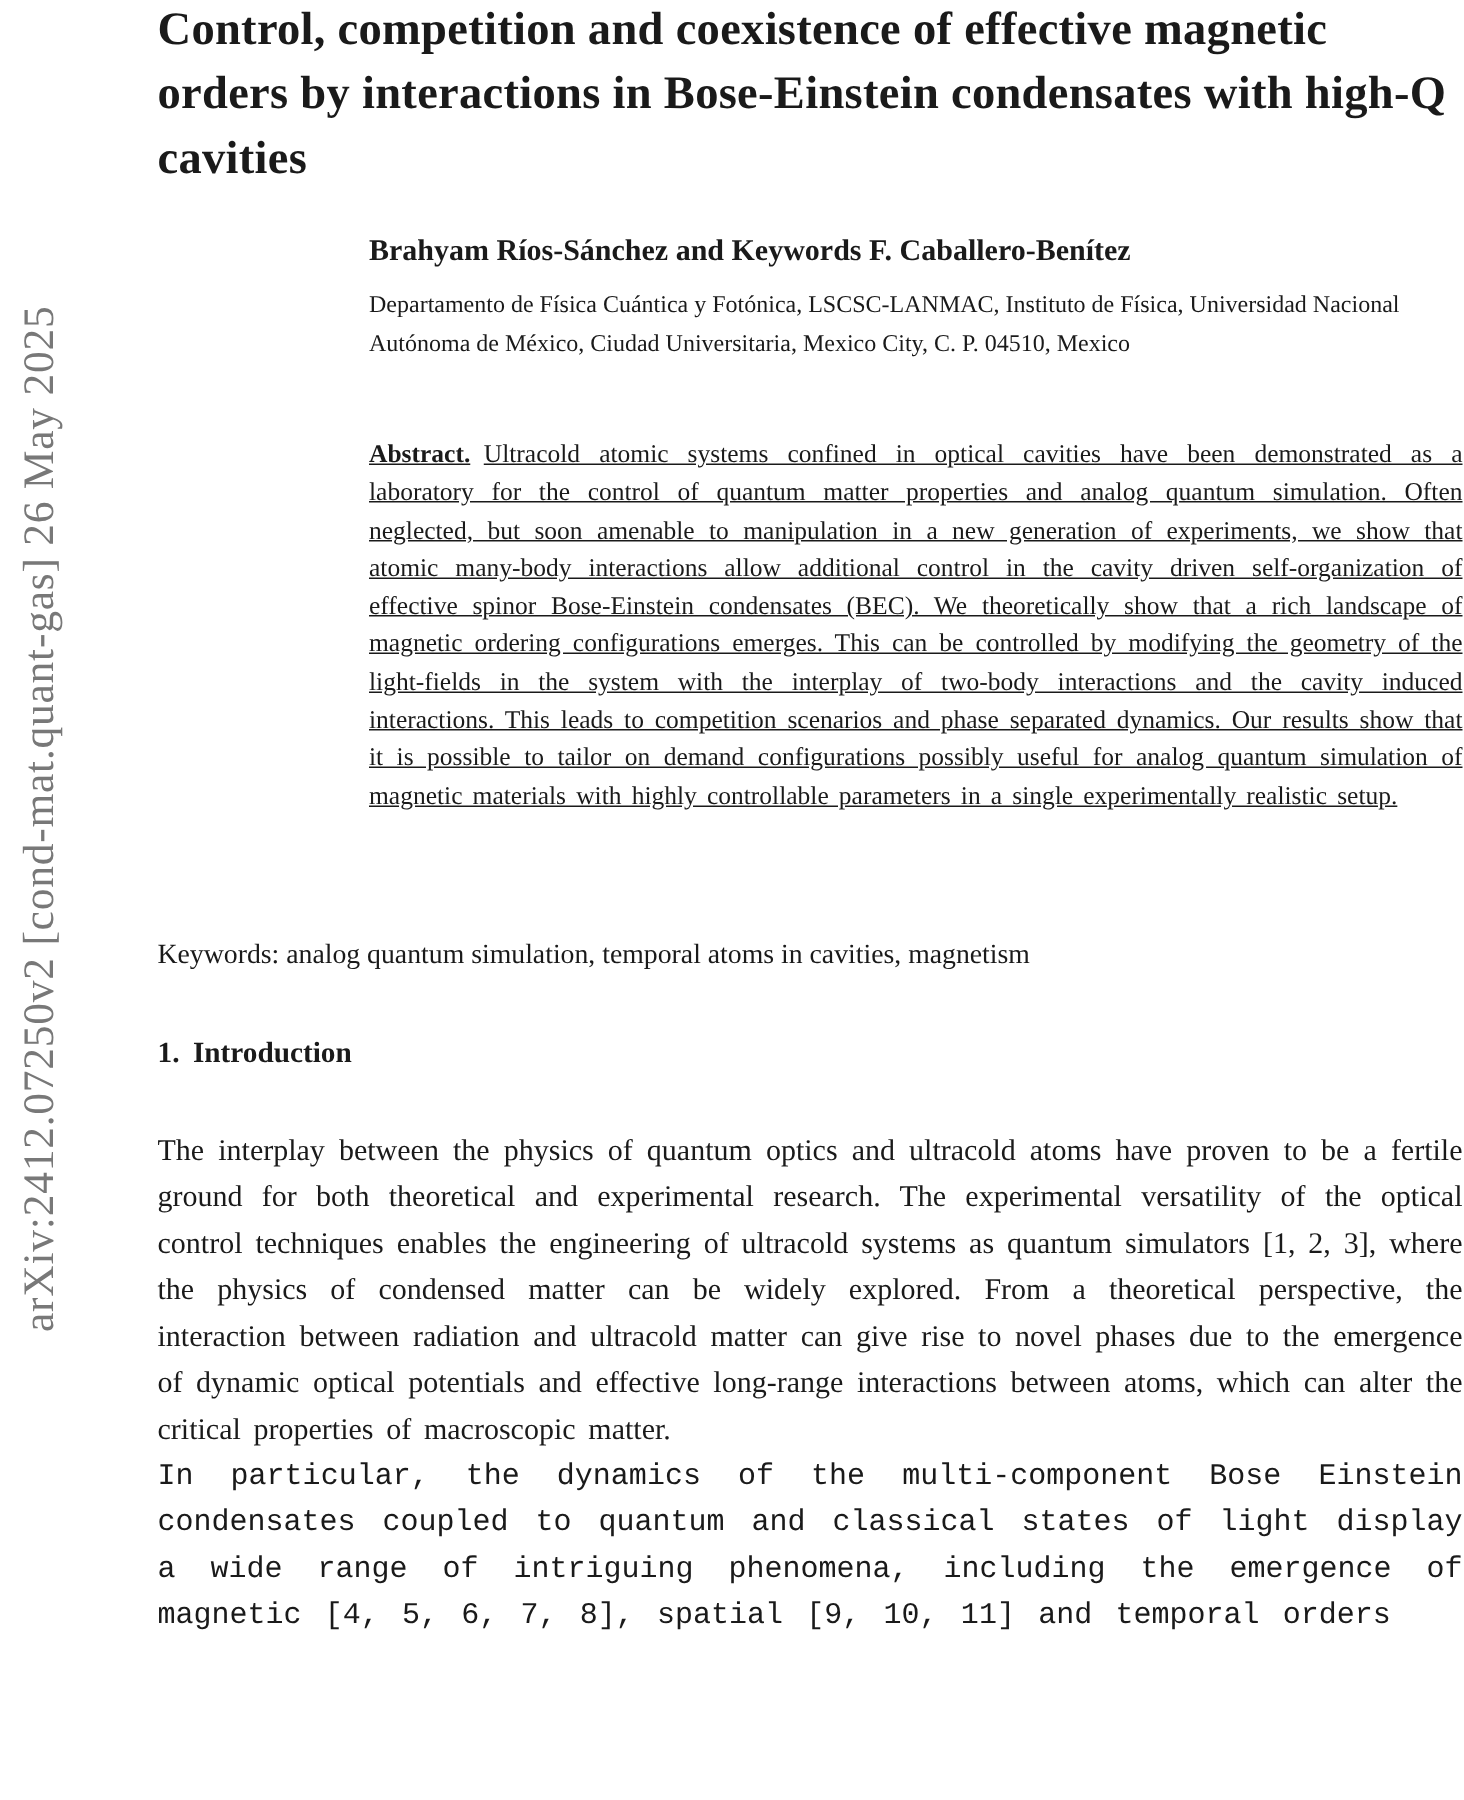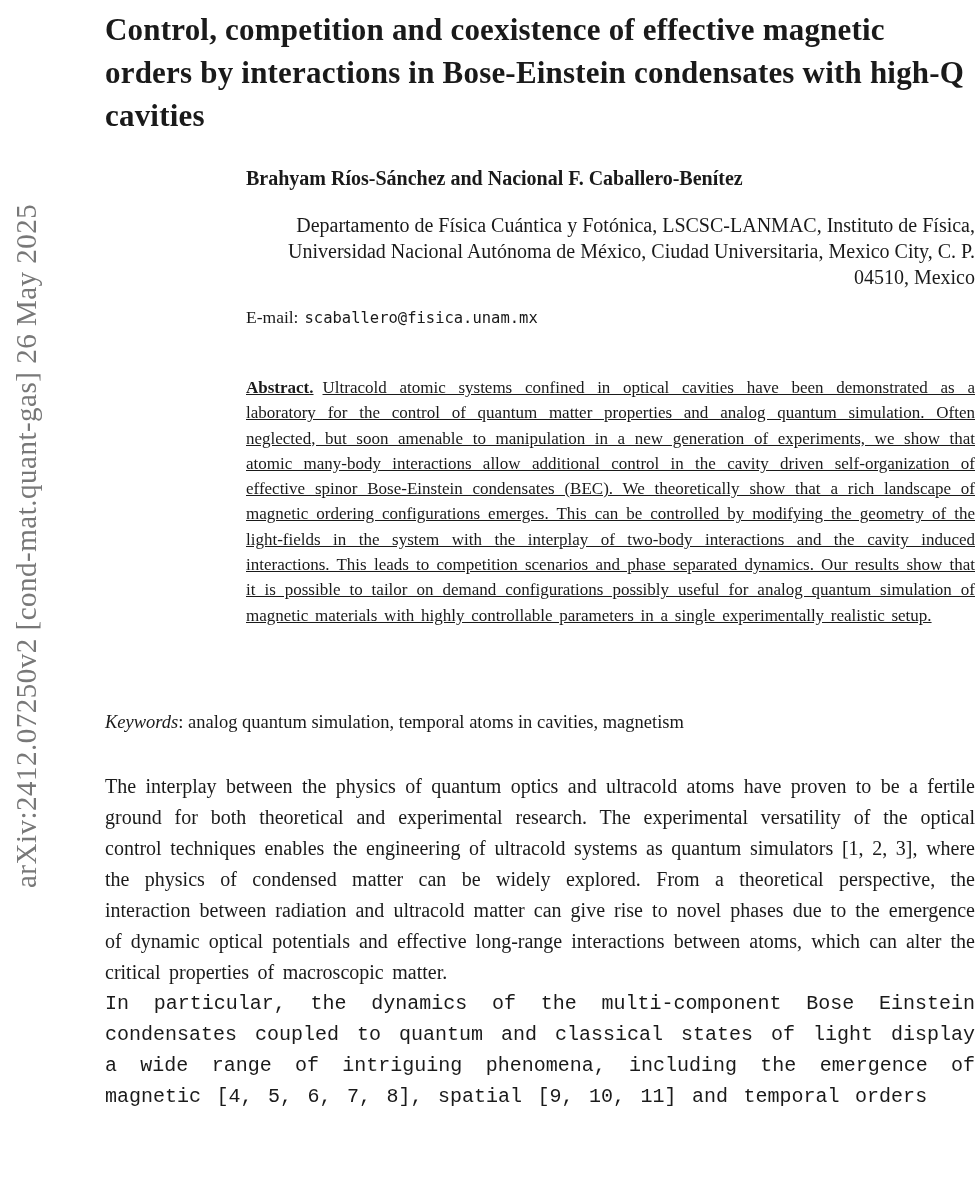--- a/index.html
+++ b/index.html
@@ -20,44 +20,43 @@
     transform: rotate(-90deg);
     transform-origin: 0 0;
     white-space: nowrap;
     font-size: 29px;
     letter-spacing: 0.5px;
     color: #787878;
   }
   .content {
     position: absolute;
     left: 105px;
-    top: 11px;
+    top: 0;
     width: 870px;
   }
   .title {
     font-size: 31px;
     font-weight: bold;
     line-height: 43px;
     letter-spacing: 0.2px;
     margin-top: -3px;
   }
   .author-block {
     margin-left: 141px;
     width: 729px;
     margin-top: 30px;
   }
   .authors {
     font-size: 20px;
     font-weight: bold;
   }
   .affiliation {
-    margin-top: 22px;
-    font-size: 20px;
+    margin-top: 12px;
+    font-size: 16px;
     line-height: 26px;
-    text-align: right;
   }
   .email-line {
     margin-top: 17px;
     font-size: 17.5px;
   }
   .email-line .tt {
     font-family: "DejaVu Sans Mono", "Liberation Mono", monospace;
     font-size: 15.5px;
     margin-left: 6px;
   }
@@ -70,21 +69,21 @@
     text-decoration: underline;
   }
   .abstract-label {
     font-weight: bold;
     margin-right: 9px;
   }
   .keywords {
     margin-top: 84px;
     font-size: 18.5px;
   }
-  .kw-label { font-style: italic; }
+  .kw-label { }
   .section-heading {
     margin-top: 44px;
     font-size: 19.5px;
     font-weight: bold;
   }
   .section-number { margin-right: 9px; }
   .body-par {
     margin-top: 38px;
     font-size: 20px;
     line-height: 31px;
@@ -99,37 +98,37 @@
 <div class="page">
 
   <div class="watermark">arXiv:2412.07250v2  [cond-mat.quant-gas]  26 May 2025</div>
 
   <main class="content">
 
     <h1 class="title">Control, competition and coexistence of effective magnetic orders by interactions in Bose-Einstein condensates with high-Q cavities</h1>
 
     <div class="author-block">
 
-      <div class="authors">Brahyam Ríos-Sánchez and Nacional F. Caballero-Benítez</div>
+      <div class="authors">Brahyam Ríos-Sánchez and Keywords F. Caballero-Benítez</div>
 
       <div class="affiliation">Departamento de Física Cuántica y Fotónica, LSCSC-LANMAC, Instituto de Física, Universidad Nacional Autónoma de México, Ciudad Universitaria, Mexico City, C. P. 04510, Mexico</div>
 
-      <div class="email-line">
-        <span>E-mail:</span><span class="tt">scaballero@fisica.unam.mx</span>
-      </div>
 
       <div class="abstract">
         <span class="abstract-label">Abstract.</span><span>Ultracold atomic systems confined in optical cavities have been demonstrated as a laboratory for the control of quantum matter properties and analog quantum simulation. Often neglected, but soon amenable to manipulation in a new generation of experiments, we show that atomic many-body interactions allow additional control in the cavity driven self-organization of effective spinor Bose-Einstein condensates (BEC). We theoretically show that a rich landscape of magnetic ordering configurations emerges. This can be controlled by modifying the geometry of the light-fields in the system with the interplay of two-body interactions and the cavity induced interactions. This leads to competition scenarios and phase separated dynamics. Our results show that it is possible to tailor on demand configurations possibly useful for analog quantum simulation of magnetic materials with highly controllable parameters in a single experimentally realistic setup.</span>
       </div>
 
     </div>
 
     <div class="keywords">
       <span class="kw-label">Keywords</span><span>: analog quantum simulation, temporal atoms in cavities, magnetism</span>
     </div>
 
+    <h2 class="section-heading">
+      <span class="section-number">1.</span><span>Introduction</span>
+    </h2>
 
     <p class="body-par">The interplay between the physics of quantum optics and ultracold atoms have proven to be a fertile ground for both theoretical and experimental research.  The experimental versatility of the optical control techniques enables the engineering of ultracold systems as quantum simulators [1, 2, 3], where the physics of condensed matter can be widely explored.  From a theoretical perspective, the interaction between radiation and ultracold matter can give rise to novel phases due to the emergence of dynamic optical potentials and effective long-range interactions between atoms, which can alter the critical properties of macroscopic matter.</p>
 
     <p class="body-par">In particular, the dynamics of the multi-component Bose Einstein condensates coupled to quantum and classical states of light display a wide range of intriguing phenomena, including the emergence of magnetic [4, 5, 6, 7, 8], spatial [9, 10, 11] and temporal orders</p>
 
   </main>
 </div>
 
 </body></html>

